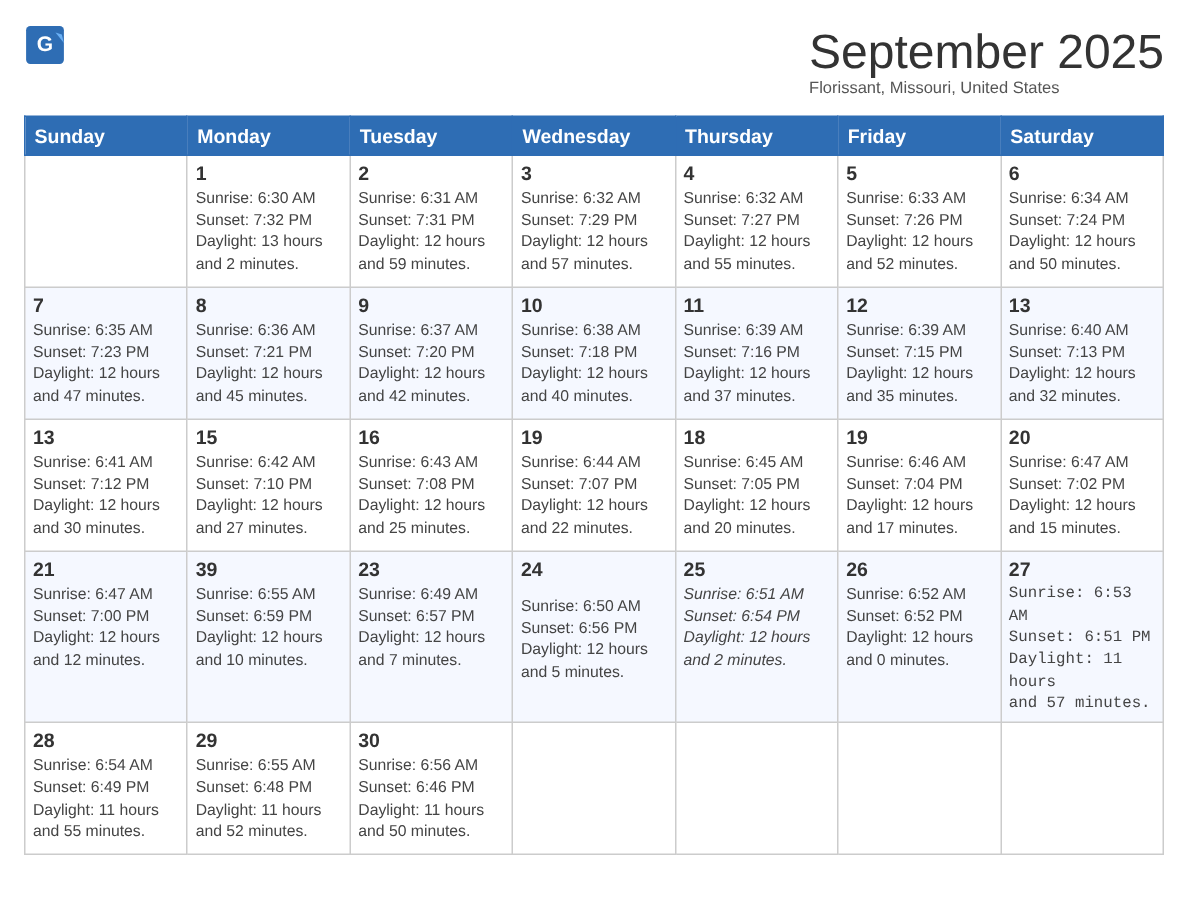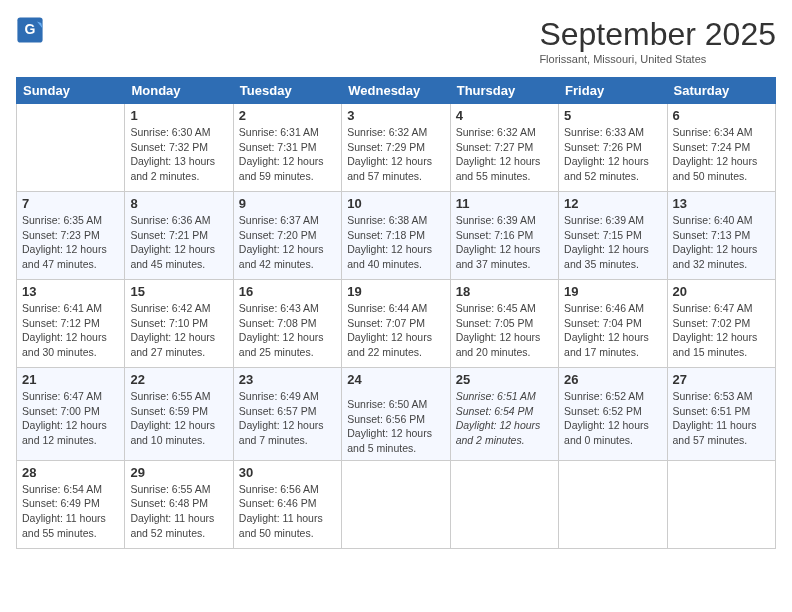--- a/index.html
+++ b/index.html
@@ -268,21 +268,21 @@
       </tr>
       <tr>
         <td>
           <span class="day-num">21</span>
           <div class="day-info" style="white-space: pre-line;">Sunrise: 6:47 AM
 Sunset: 7:00 PM
 Daylight: 12 hours
 and 12 minutes.</div>
         </td>
         <td>
-          <span class="day-num">22</span>
+          <span class="day-num">39</span>
           <div class="day-info" style="white-space: pre-line;">Sunrise: 6:55 AM
 Sunset: 6:59 PM
 Daylight: 12 hours
 and 10 minutes.</div>
         </td>
         <td>
           <span class="day-num">23</span>
           <div class="day-info" style="white-space: pre-line;">Sunrise: 6:49 AM
 Sunset: 6:57 PM
 Daylight: 12 hours
@@ -304,21 +304,21 @@
         </td>
         <td>
           <span class="day-num">26</span>
           <div class="day-info" style="white-space: pre-line;">Sunrise: 6:52 AM
 Sunset: 6:52 PM
 Daylight: 12 hours
 and 0 minutes.</div>
         </td>
         <td>
           <span class="day-num">27</span>
-          <div class="day-info" style="white-space: pre-line;">Sunrise: 6:53 AM
+          <div class="day-info" style="white-space: pre-line; font-family: Liberation Mono, monospace;">Sunrise: 6:53 AM
 Sunset: 6:51 PM
 Daylight: 11 hours
 and 57 minutes.</div>
         </td>
       </tr>
       <tr>
         <td>
           <span class="day-num">28</span>
           <div class="day-info" style="white-space: pre-line;">Sunrise: 6:54 AM
 Sunset: 6:49 PM

